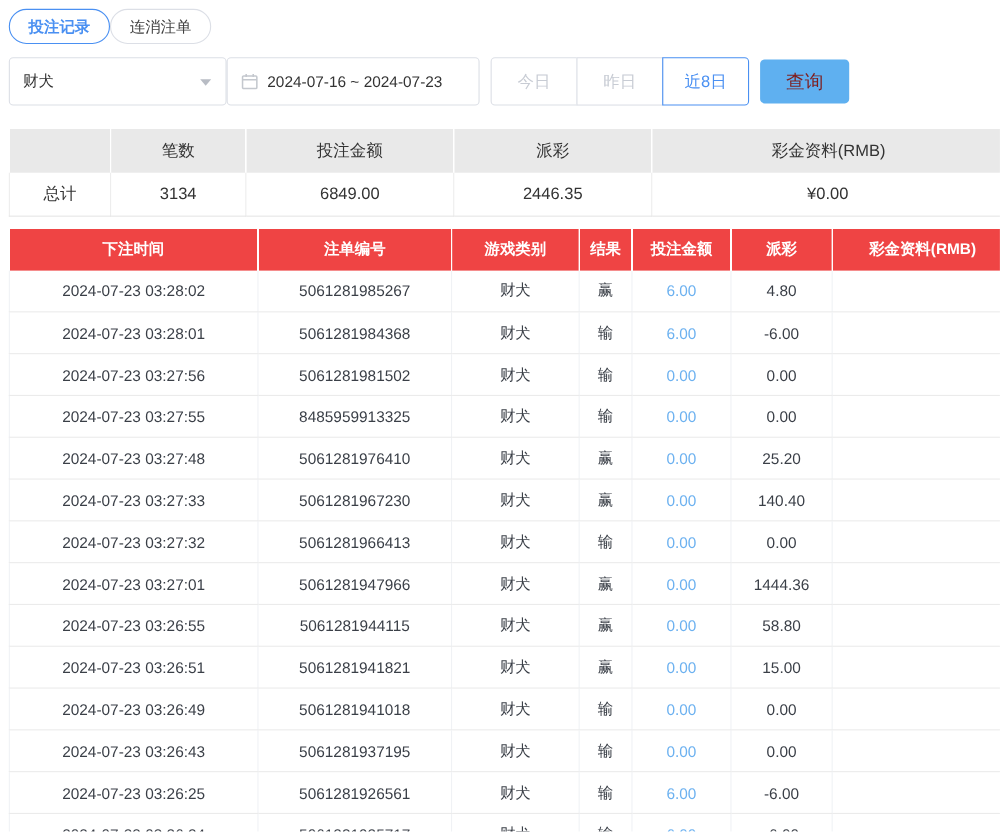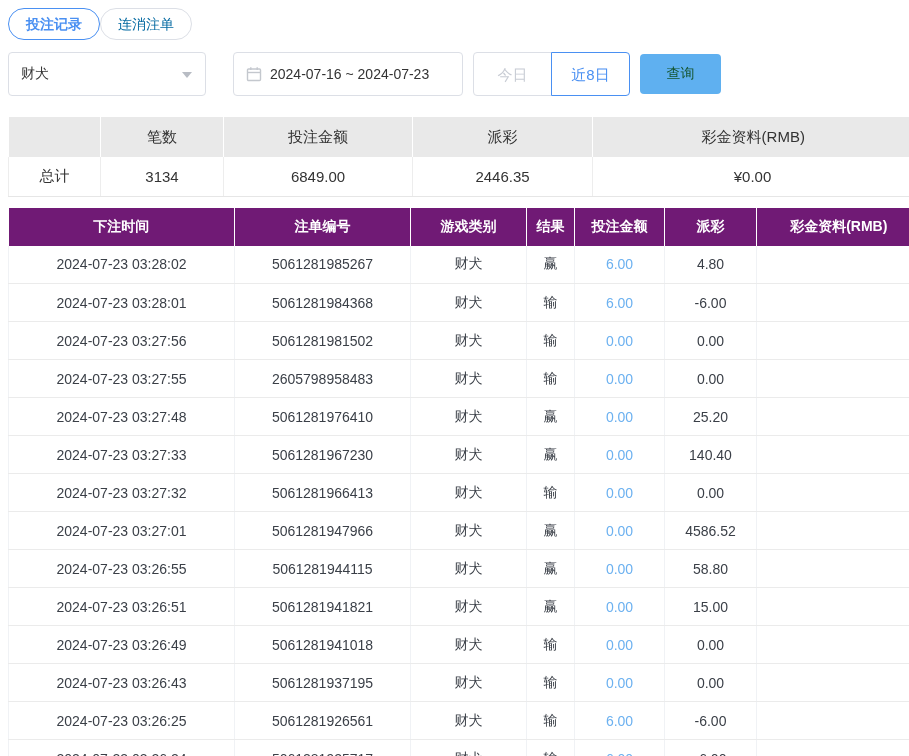--- a/index.html
+++ b/index.html
@@ -10,55 +10,55 @@
     font-family:"Liberation Sans","DejaVu Sans",sans-serif;
     font-size:14px;
   }
   .page { padding:8px; }
 
   
   .tabs { display:flex; margin-bottom:12px; }
   .tab {
     height:32px; line-height:30px; padding:0 17px;
     border:1px solid #dcdfe6; border-radius:16px;
-    background:#fff; color:#0369a1; cursor:pointer; font-size:14px;
+    background:#fff; color:#404040; cursor:pointer; font-size:14px;
   }
   .tab.active { border-color:#4a90f2; color:#4a90f2; font-weight:bold; }
 
   
   .toolbar { display:flex; align-items:center; margin-bottom:21px; height:44px; }
   .select {
     position:relative; width:198px; height:44px;
     border:1px solid #dcdfe6; border-radius:4px;
     display:flex; align-items:center; padding:0 30px 0 12px;
     color:#333; cursor:pointer; background:#fff;
   }
   .select .caret {
     position:absolute; right:13px; top:50%; margin-top:-2px;
     width:0; height:0; border-left:5px solid transparent;
     border-right:5px solid transparent; border-top:6px solid #b8bcc4;
   }
   .datebox {
-    margin-left:27px; width:230px; height:44px;
+    margin-left:0; width:230px; height:44px;
     border:1px solid #dcdfe6; border-radius:4px;
     display:flex; align-items:center; gap:8px; padding:0 12px;
     color:#333; cursor:pointer; background:#fff;
   }
   .btn-group { display:flex; margin-left:10px;border-radius:15px; }
   .btn-seg {
     width:79px; height:44px; line-height:42px; text-align:center;
     border:1px solid #dcdfe6; background:#fff; color:#c8ccd4;
     cursor:pointer; margin-left:-1px; position:relative; font-size:15px;
   }
   .btn-seg:first-child { border-radius:4px 0 0 4px; margin-left:0; }
   .btn-seg:last-child  { border-radius:0 4px 4px 0; }
   .btn-seg.active { border-color:#4a90f2; color:#4a90f2; z-index:2; }
   .query-btn {
     margin-left:10px; width:81px; height:40px; border:none; border-radius:4px;
-    background:#5fb0f0; color:#14532d; font-size:14px; cursor:pointer;
+    background:#5fb0f0; color:#7f1d1d; font-size:17px; cursor:pointer;
   }
 
   
   table { border-collapse:collapse; table-layout:fixed; width:893px; }
   td, th { text-align:center; overflow:hidden; white-space:nowrap; }
 
   
   .summary-table th {
     background:#e9e9e9; height:40px; font-weight:normal; font-size:15px;
     color:#333; border-right:1px solid #fff;
@@ -72,21 +72,21 @@
   .summary-table td:last-child  { border-right:3px solid #0ea5e9;margin-left:47px; }
   .summary-table th:nth-child(1){width:92px;}
   .summary-table th:nth-child(2){width:123px;}
   .summary-table th:nth-child(3){width:189px;}
   .summary-table th:nth-child(4){width:180px;}
   .summary-table th:nth-child(5){width:321px;}
 
   
   .main-table { margin-top:11px; }
   .main-table th {
-    background:#701a75; color:#fff; height:38px; font-size:14px; font-weight:bold;
+    background:#ef4444; color:#fff; height:38px; font-size:14px; font-weight:bold;
     border-right:1px solid #fff;
   }
   .main-table th:last-child { border-right:none; }
   .main-table td {
     height:38px; font-size:14px; color:#3a3f47;
     border-bottom:1px solid #ebebeb; border-right:1px solid #f0f2f5;
   }
   .main-table td:first-child { border-left:1px solid #f0f2f5; }
   .main-table td:last-child  { border-right:1px solid #f0f2f5; }
   .main-table th:nth-child(1){width:226px;}
@@ -123,20 +123,21 @@
         <rect x="1.5" y="3" width="13" height="11.5" rx="1"></rect>
         <line x1="1.5" y1="6.5" x2="14.5" y2="6.5"></line>
         <line x1="4.8" y1="1.2" x2="4.8" y2="4"></line>
         <line x1="11.2" y1="1.2" x2="11.2" y2="4"></line>
       </svg>
       <span>2024-07-16 ~ 2024-07-23</span>
     </div>
 
     <div class="btn-group">
       <button class="btn-seg">今日</button>
+      <button class="btn-seg">昨日</button>
       <button class="btn-seg active">近8日</button>
     </div>
 
     <button class="query-btn">查询</button>
   </div>
 
   <table class="summary-table">
     <thead>
         <tr id="summary-head-row">
           <th></th>
@@ -192,21 +193,21 @@
           <td>2024-07-23 03:27:56</td>
           <td>5061281981502</td>
           <td>财犬</td>
           <td>输</td>
           <td><a class="amount-link">0.00</a></td>
           <td>0.00</td>
           <td></td>
         </tr>
         <tr>
           <td>2024-07-23 03:27:55</td>
-          <td>2605798958483</td>
+          <td>8485959913325</td>
           <td>财犬</td>
           <td>输</td>
           <td><a class="amount-link">0.00</a></td>
           <td>0.00</td>
           <td></td>
         </tr>
         <tr>
           <td>2024-07-23 03:27:48</td>
           <td>5061281976410</td>
           <td>财犬</td>
@@ -232,21 +233,21 @@
           <td><a class="amount-link">0.00</a></td>
           <td>0.00</td>
           <td></td>
         </tr>
         <tr>
           <td>2024-07-23 03:27:01</td>
           <td>5061281947966</td>
           <td>财犬</td>
           <td>赢</td>
           <td><a class="amount-link">0.00</a></td>
-          <td>4586.52</td>
+          <td>1444.36</td>
           <td></td>
         </tr>
         <tr>
           <td>2024-07-23 03:26:55</td>
           <td>5061281944115</td>
           <td>财犬</td>
           <td>赢</td>
           <td><a class="amount-link">0.00</a></td>
           <td>58.80</td>
           <td></td>

